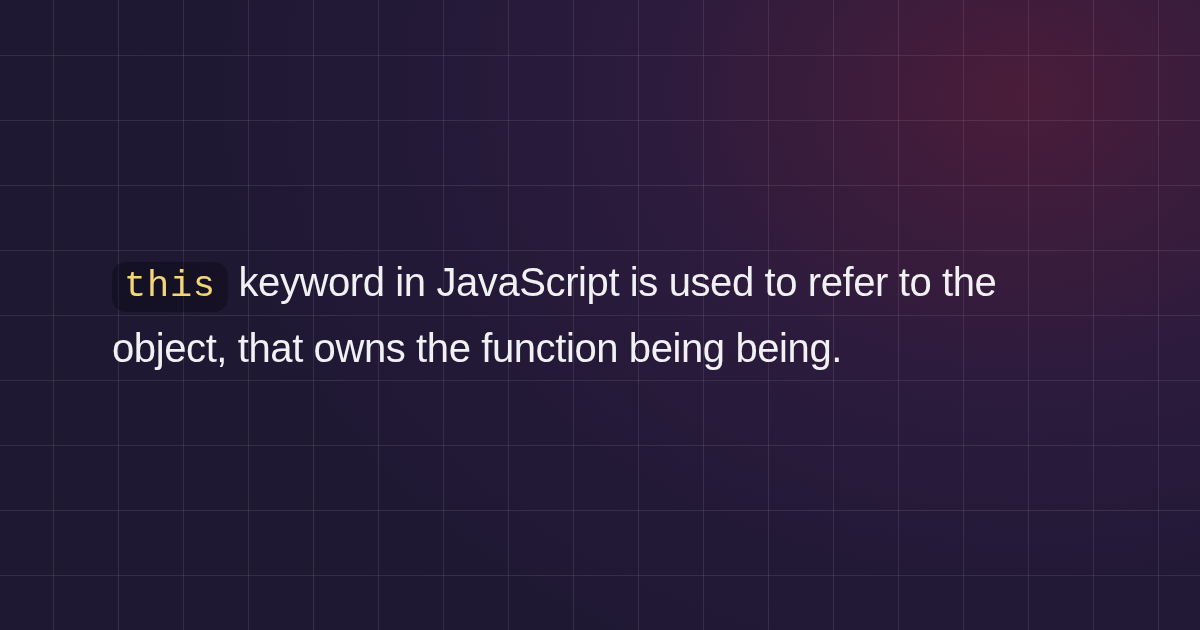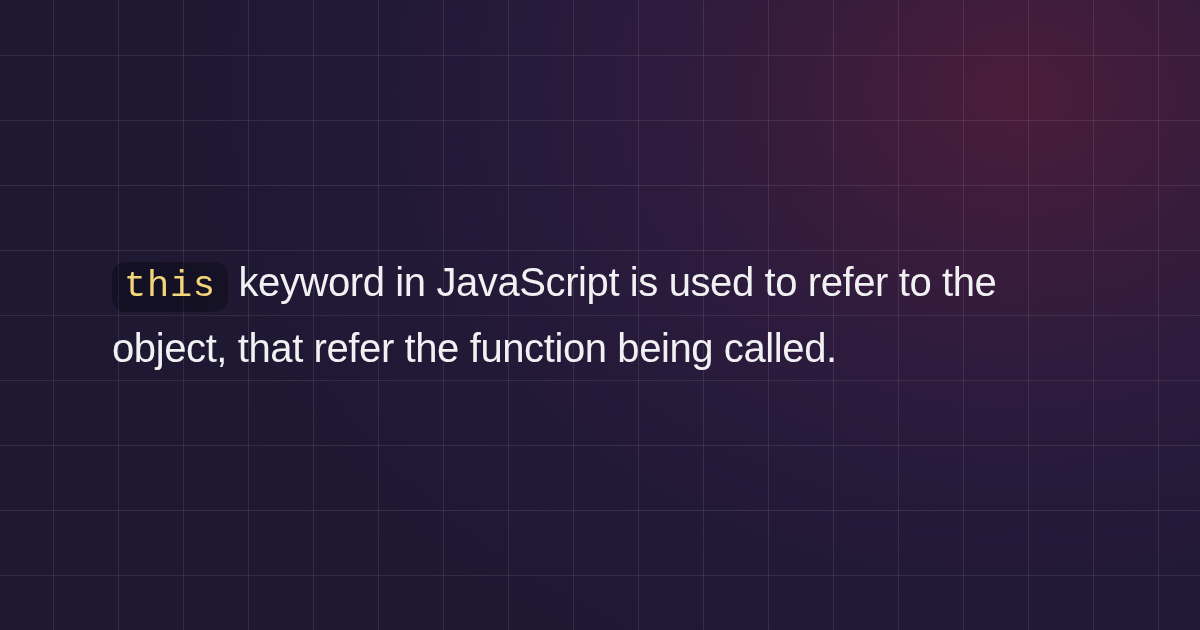--- a/index.html
+++ b/index.html
@@ -62,15 +62,15 @@
     }
   </style>
 </head>
 <body>
 
 <div class="background"></div>
 <div class="grid-overlay"></div>
 
 <div class="content">
   <p class="description">
-    <code class="code-keyword">this</code><span> keyword in JavaScript is used to refer to the object, that refer the function being called.</span>
+    <code class="code-keyword">this</code><span> keyword in JavaScript is used to refer to the object, that owns the function being being.</span>
   </p>
 </div>
 
 </body></html>

